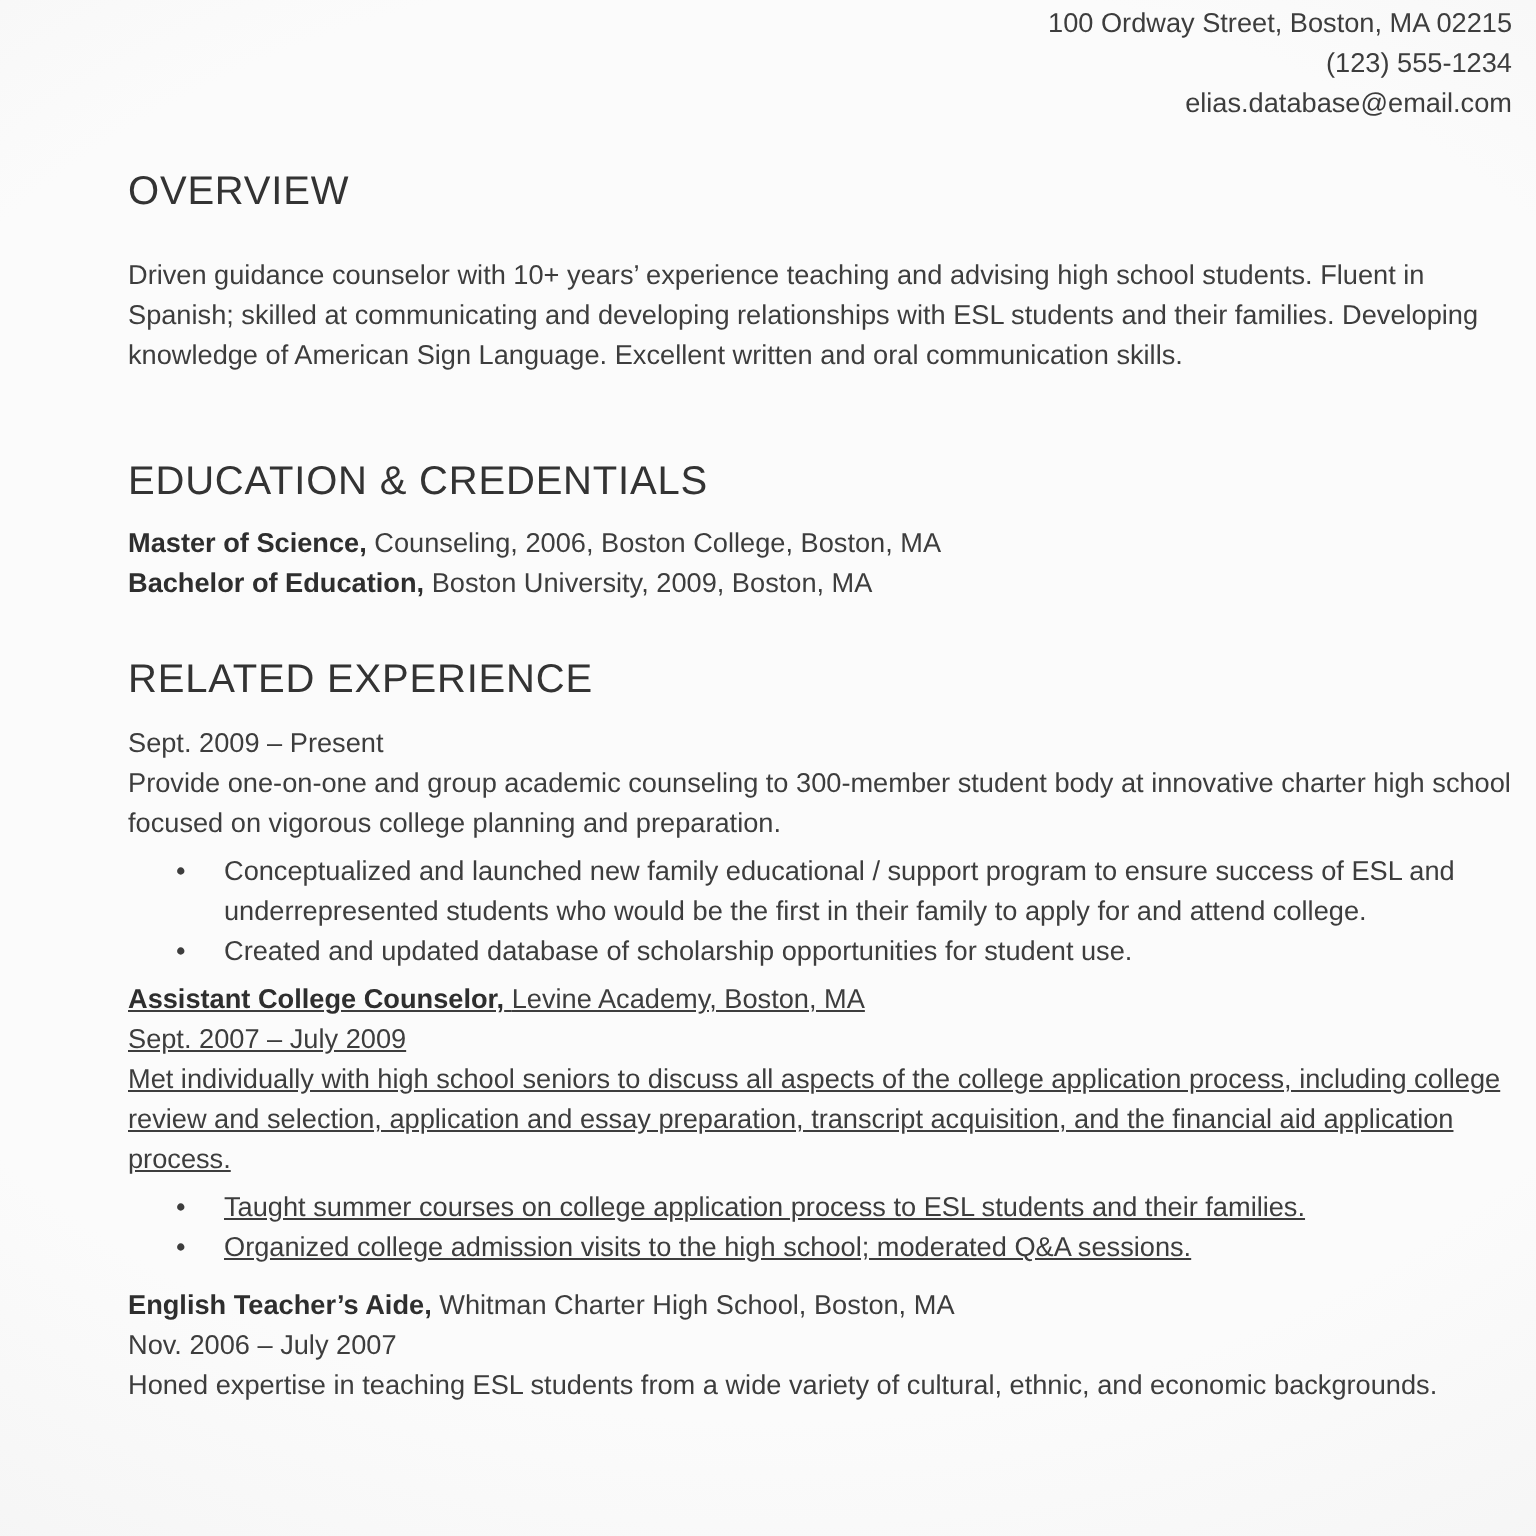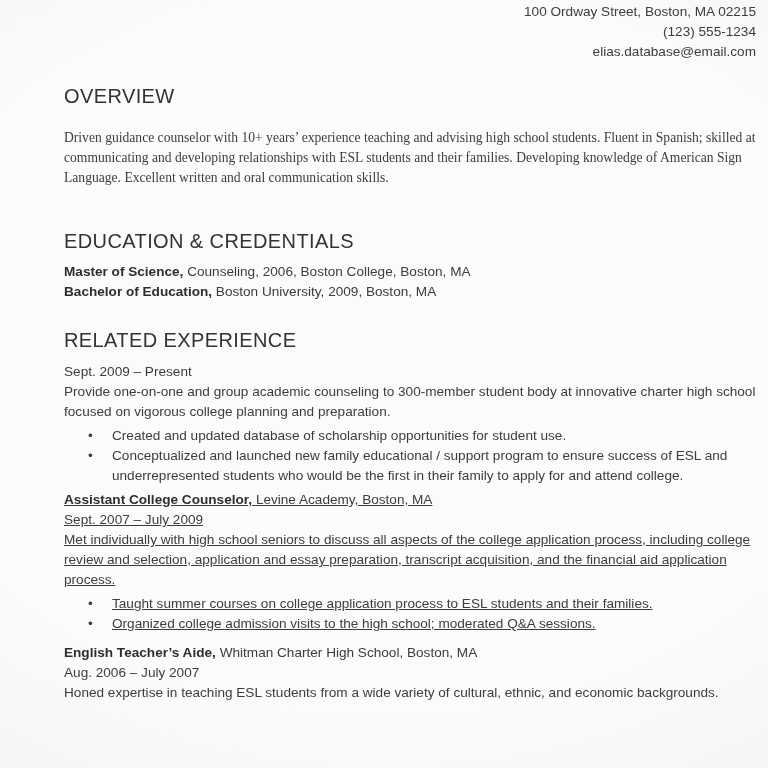--- a/index.html
+++ b/index.html
@@ -35,21 +35,21 @@
     font-weight: 400;
     letter-spacing: 0.4px;
     line-height: 24px;
     color: var(--heading-color, #333333);
   }
 
   .sec-overview   { margin-top: 22px; }
   .sec-education  { margin-top: 41px; }
   .sec-experience { margin-top: 26px; }
 
-  .overview-para { margin-top: 20px; font-family: Liberation Serif, serif; }
+  .overview-para { margin-top: 20px; }
 
   .degrees { margin-top: 9px; }
 
   b, strong, .bold {
     font-weight: 700;
     color: var(--bold-color, #2e2e2e);
   }
 
   .job { margin-top: 0; }
   .job-1 { margin-top: 10px; }
@@ -98,22 +98,22 @@
       <span>Boston University, 2009, Boston, MA</span>
     </div>
   </div>
 
   <h2 class="sec sec-experience">RELATED EXPERIENCE</h2>
 
   <div class="job job-1">
     <div class="job-dates">Sept. 2009 – Present</div>
     <div class="job-desc">Provide one-on-one and group academic counseling to 300-member student body at innovative charter high school focused on vigorous college planning and preparation.</div>
     <ul class="bullets">
+      <li>Conceptualized and launched new family educational / support program to ensure success of ESL and underrepresented students who would be the first in their family to apply for and attend college.</li>
       <li>Created and updated database of scholarship opportunities for student use.</li>
-      <li>Conceptualized and launched new family educational / support program to ensure success of ESL and underrepresented students who would be the first in their family to apply for and attend college.</li>
     </ul>
   </div>
 
   <div class="job job-2">
     <div class="job-head">
       <b>Assistant College Counselor,</b>
       <span>Levine Academy, Boston, MA</span>
     </div>
     <div class="job-dates">Sept. 2007 – July 2009</div>
     <div class="job-desc">Met individually with high school seniors to discuss all aspects of the college application process, including college review and selection, application and essay preparation, transcript acquisition, and the financial aid application process.</div>
@@ -121,17 +121,17 @@
       <li>Taught summer courses on college application process to ESL students and their families.</li>
       <li>Organized college admission visits to the high school; moderated Q&amp;A sessions.</li>
     </ul>
   </div>
 
   <div class="job job-3">
     <div class="job-head">
       <b>English Teacher’s Aide,</b>
       <span>Whitman Charter High School, Boston, MA</span>
     </div>
-    <div class="job-dates">Aug. 2006 – July 2007</div>
+    <div class="job-dates">Nov. 2006 – July 2007</div>
     <div class="job-desc">Honed expertise in teaching ESL students from a wide variety of cultural, ethnic, and economic backgrounds.</div>
   </div>
 
 </div>
 
 </body></html>

